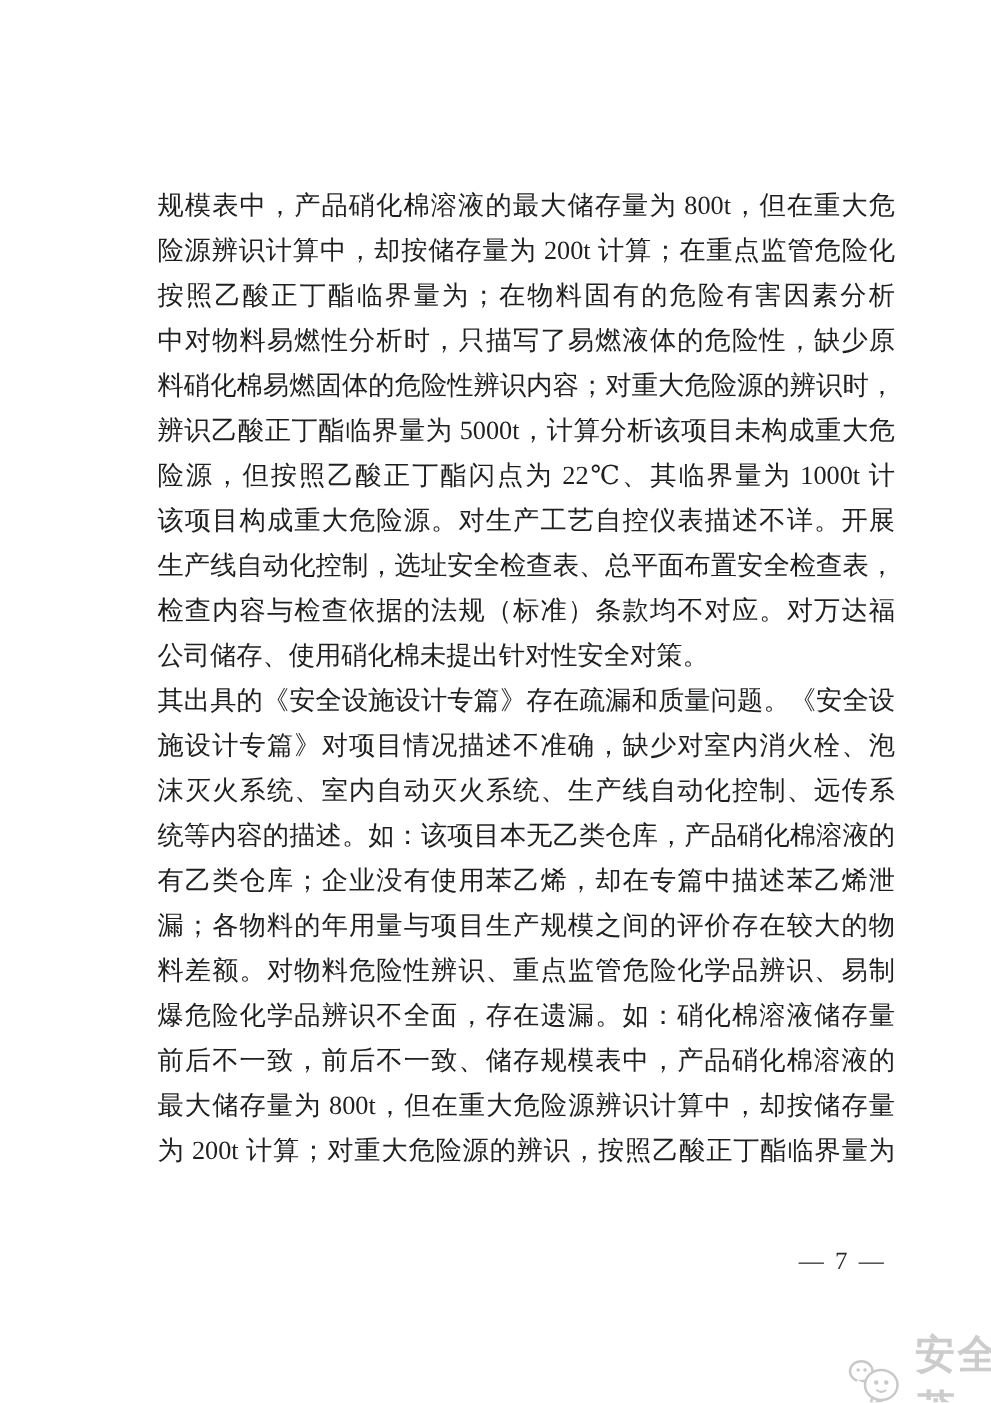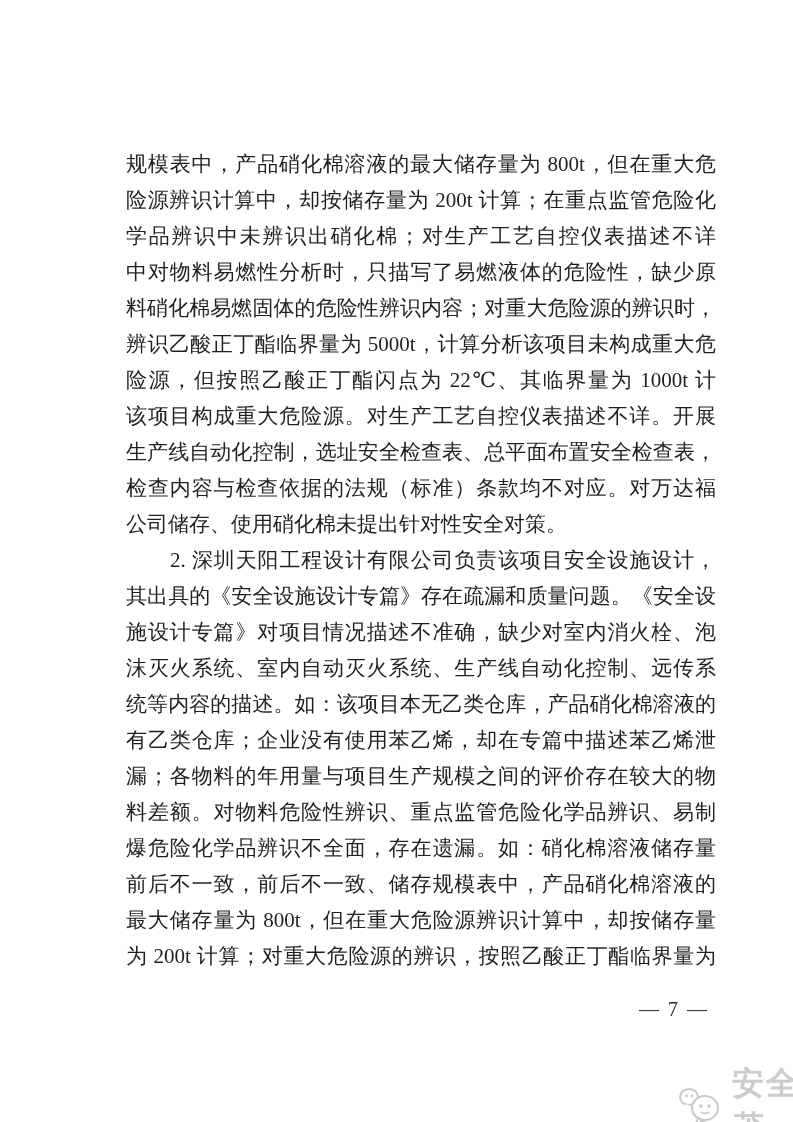--- a/index.html
+++ b/index.html
@@ -68,30 +68,29 @@
   }
 </style>
 </head>
 <body>
 
 <div class="page">
 
   <div class="text-block">
     <div class="line">规模表中，产品硝化棉溶液的最大储存量为 800t，但在重大危</div>
     <div class="line">险源辨识计算中，却按储存量为 200t 计算；在重点监管危险化</div>
-    <div class="line">学品辨识中未辨识出硝化棉；对生产工艺自控仪表描述不详</div>
+    <div class="line">按照乙酸正丁酯临界量为；在物料固有的危险有害因素分析</div>
     <div class="line">中对物料易燃性分析时，只描写了易燃液体的危险性，缺少原</div>
     <div class="line">料硝化棉易燃固体的危险性辨识内容；对重大危险源的辨识时，</div>
     <div class="line">辨识乙酸正丁酯临界量为 5000t，计算分析该项目未构成重大危</div>
     <div class="line">险源，但按照乙酸正丁酯闪点为 22℃、其临界量为 1000t 计算，</div>
     <div class="line">该项目构成重大危险源。对生产工艺自控仪表描述不详。开展</div>
     <div class="line">生产线自动化控制，选址安全检查表、总平面布置安全检查表，</div>
     <div class="line">检查内容与检查依据的法规（标准）条款均不对应。对万达福</div>
     <div class="line short">公司储存、使用硝化棉未提出针对性安全对策。</div>
-    <div class="line indent">2. 深圳天阳工程设计有限公司负责该项目安全设施设计，</div>
     <div class="line">其出具的《安全设施设计专篇》存在疏漏和质量问题。《安全设</div>
     <div class="line">施设计专篇》对项目情况描述不准确，缺少对室内消火栓、泡</div>
     <div class="line">沫灭火系统、室内自动灭火系统、生产线自动化控制、远传系</div>
     <div class="line">统等内容的描述。如：该项目本无乙类仓库，产品硝化棉溶液的</div>
     <div class="line">有乙类仓库；企业没有使用苯乙烯，却在专篇中描述苯乙烯泄</div>
     <div class="line">漏；各物料的年用量与项目生产规模之间的评价存在较大的物</div>
     <div class="line">料差额。对物料危险性辨识、重点监管危险化学品辨识、易制</div>
     <div class="line">爆危险化学品辨识不全面，存在遗漏。如：硝化棉溶液储存量</div>
     <div class="line">前后不一致，前后不一致、储存规模表中，产品硝化棉溶液的</div>
     <div class="line">最大储存量为 800t，但在重大危险源辨识计算中，却按储存量</div>

